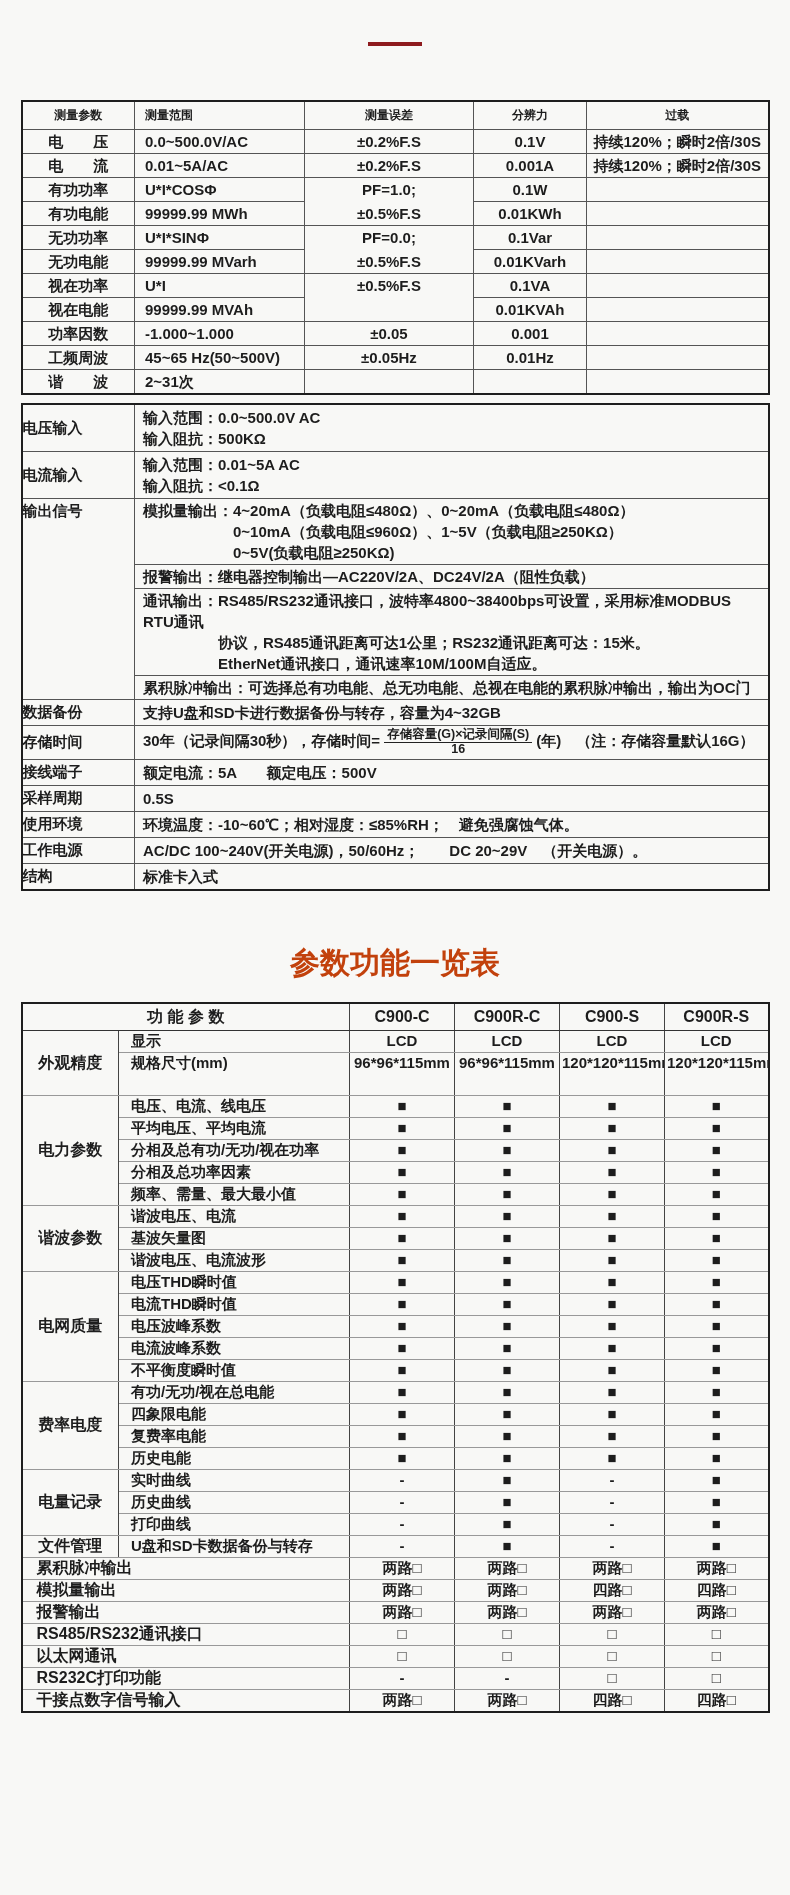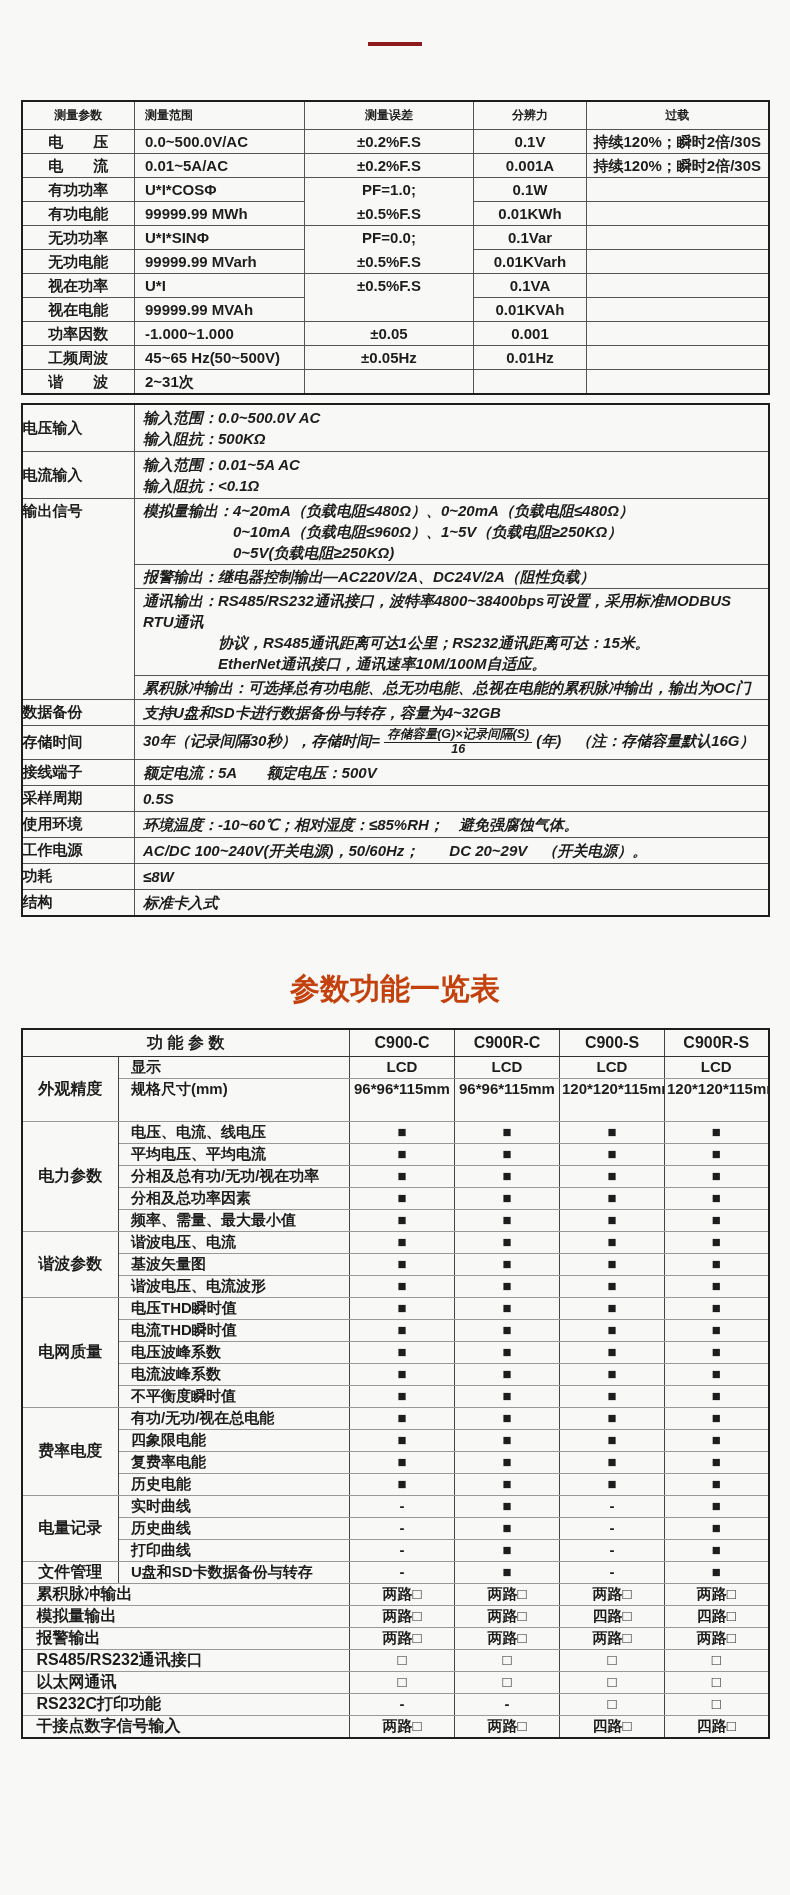--- a/index.html
+++ b/index.html
@@ -25,21 +25,21 @@
   .t1 .a-l{text-align:left;padding-left:10px;}
   .t1 td.merged{border-top-style:hidden;}
   
   .t2{margin-top:8px;}
   .t2 td{border:1px solid #555;font-size:15px;padding:0;}
   .t2 td.lbl{vertical-align:middle;}
   .t2 tr.top td.lbl{vertical-align:top;padding-top:3px;}
   .t2 .content{padding:2px 0;}
   .t2 .sec{border-top:1px solid #555;padding:1px 0;}
   .t2 .sec:first-child{border-top:none;}
-  .t2 .line{line-height:21px;padding:0 8px;white-space:pre-wrap;font-style:italic;}
+  .t2 .line{line-height:21px;padding:0 8px;white-space:pre-wrap;}
   .frac{display:inline-block;vertical-align:middle;text-align:center;line-height:1.1;font-size:12.5px;margin:0 4px;}
   .frac .num{border-bottom:1.5px solid #222;padding:0 3px;display:block;}
   .frac .den{display:block;}
   
   h2.sec-title{margin:52px 0 0;text-align:center;font-size:30px;color:#c2410c;}
   .t3{margin-top:18px;}
   .t3 th,.t3 td{border:1px solid #999;border-left:1px solid #444;border-right:1px solid #444;font-size:15px;height:21px;line-height:1.1;padding:0 2px;}
   .t3 thead th{height:26px;font-size:16px;text-align:center;border-bottom:1px solid #333;}
   .t3 tr.gb td{border-top:1px solid #333;}
   .t3 td.gcell{text-align:center;font-size:16px;}
@@ -242,28 +242,20 @@
         </tr>
         <tr>
           <td class="lbl">工作电源</td>
           <td>
             <div class="content">
               <div class="line">AC/DC 100~240V(开关电源)，50/60Hz；　　DC 20~29V　（开关电源）。</div>
             </div>
           </td>
         </tr>
         <tr>
-          <td class="lbl">功耗</td>
-          <td>
-            <div class="content">
-              <div class="line">≤8W</div>
-            </div>
-          </td>
-        </tr>
-        <tr>
           <td class="lbl">结构</td>
           <td>
             <div class="content">
               <div class="line">标准卡入式</div>
             </div>
           </td>
         </tr>
       </tbody>
   </table>
 

